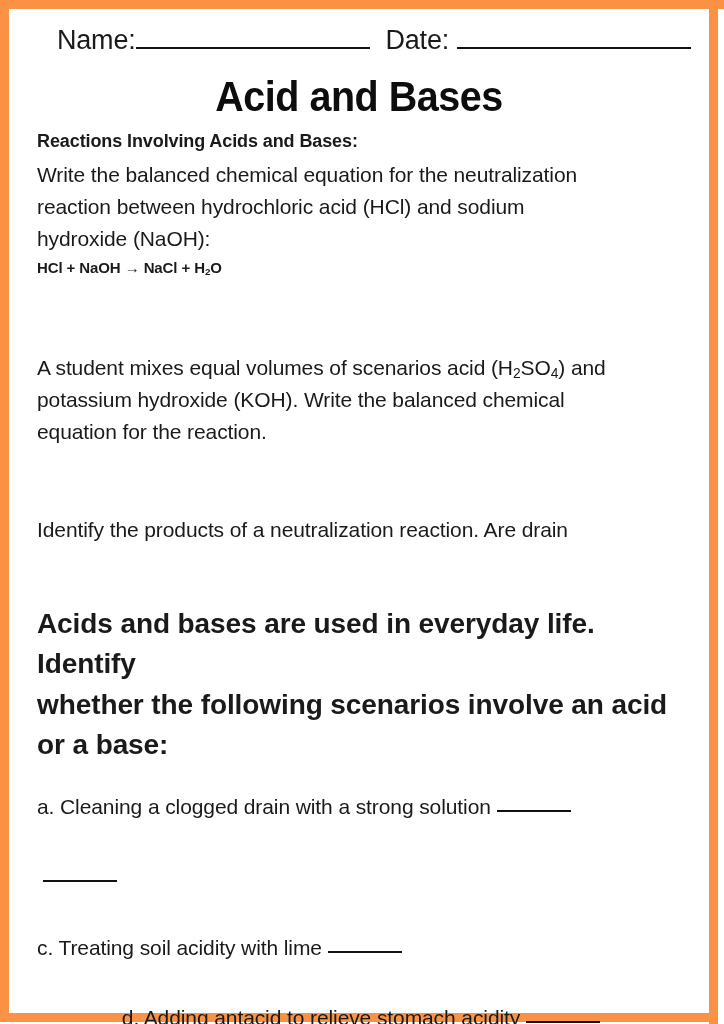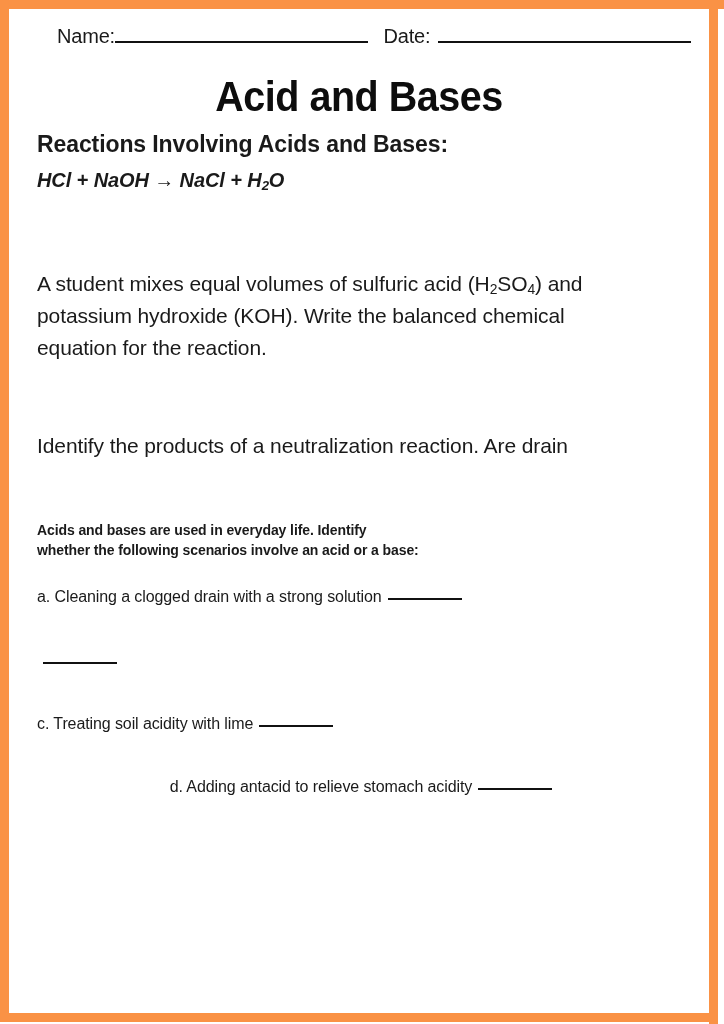--- a/index.html
+++ b/index.html
@@ -40,21 +40,21 @@
   }
 
   
   .namedate {
     position: absolute;
     left: 48px;
     top: 16px;
     width: 634px;
     display: flex;
     align-items: baseline;
-    font-size: 20px;
+    font-size: 27px;
     color: #1a1a1a;
     letter-spacing: -0.2px;
   }
   .field-label {
     white-space: nowrap;
     font-weight: 400;
   }
   .rule {
     flex: 1 1 auto;
     border-bottom: 2px solid #111111;
@@ -80,59 +80,58 @@
 
   
   .content {
     position: absolute;
     left: 28px;
     top: 120px;
     width: 648px;
     color: #1a1a1a;
   }
   .section-heading {
-    font-size: 23px;
+    font-size: 18px;
     font-weight: 700;
     line-height: 1.35;
     margin: 0 0 6px 0;
     letter-spacing: -0.1px;
   }
   .prompt {
     font-size: 21px;
     font-weight: 400;
     line-height: 1.52;
     margin: 0;
     letter-spacing: -0.1px;
   }
   .equation {
-    font-size: 20px;
+    font-size: 15px;
     font-weight: 700;
     line-height: 1.4;
     margin: 2px 0 0 0;
     letter-spacing: -0.1px;
-    font-style: italic;
   }
   .answer-gap-lg { height: 74px; }
   .answer-gap-md { height: 66px; }
   .answer-gap-sm { height: 58px; }
 
   .scenario-heading {
-    font-size: 14px;
+    font-size: 28px;
     font-weight: 700;
     line-height: 1.45;
     margin: 0;
     letter-spacing: -0.1px;
   }
   .scenario-list {
     margin: 26px 0 0 0;
     padding: 0;
     list-style: none;
   }
   .scenario-item {
-    font-size: 16px;
+    font-size: 21px;
     font-weight: 400;
     line-height: 1.4;
     margin: 0 0 41px 0;
     letter-spacing: -0.1px;
     white-space: nowrap;
   }
   .scenario-item:last-child { margin-bottom: 0; text-align: center; }
   .blank {
     display: inline-block;
     width: 74px;
@@ -164,29 +163,34 @@
       <span class="field-label">Date:</span>
       <span class="rule date-rule"></span>
     </div>
 
     <div class="title">Acid and Bases</div>
 
     <div class="content">
 
       <h2 class="section-heading">Reactions Involving Acids and Bases:</h2>
 
+      <p class="prompt">
+        <span>Write the balanced chemical equation for the neutralization</span><br>
+        <span>reaction between hydrochloric acid (HCl) and sodium</span><br>
+        <span>hydroxide (NaOH):</span>
+      </p>
 
       <p class="equation">
         <span>HCl + NaOH → NaCl + H</span><sub>2</sub><span>O</span>
       </p>
 
       <div class="answer-gap-lg"></div>
 
       <p class="prompt">
-        <span>A student mixes equal volumes of sulfuric acid (H</span><sub>2</sub><span>SO</span><sub>4</sub><span>) and</span><br>
+        <span>A student mixes equal volumes of scenarios acid (H</span><sub>2</sub><span>SO</span><sub>4</sub><span>) and</span><br>
         <span>potassium hydroxide (KOH). Write the balanced chemical</span><br>
         <span>equation for the reaction.</span>
       </p>
 
       <div class="answer-gap-md"></div>
 
       <p class="prompt">
         <span>Identify the products of a neutralization reaction. Are drain</span><br>
       </p>
 

